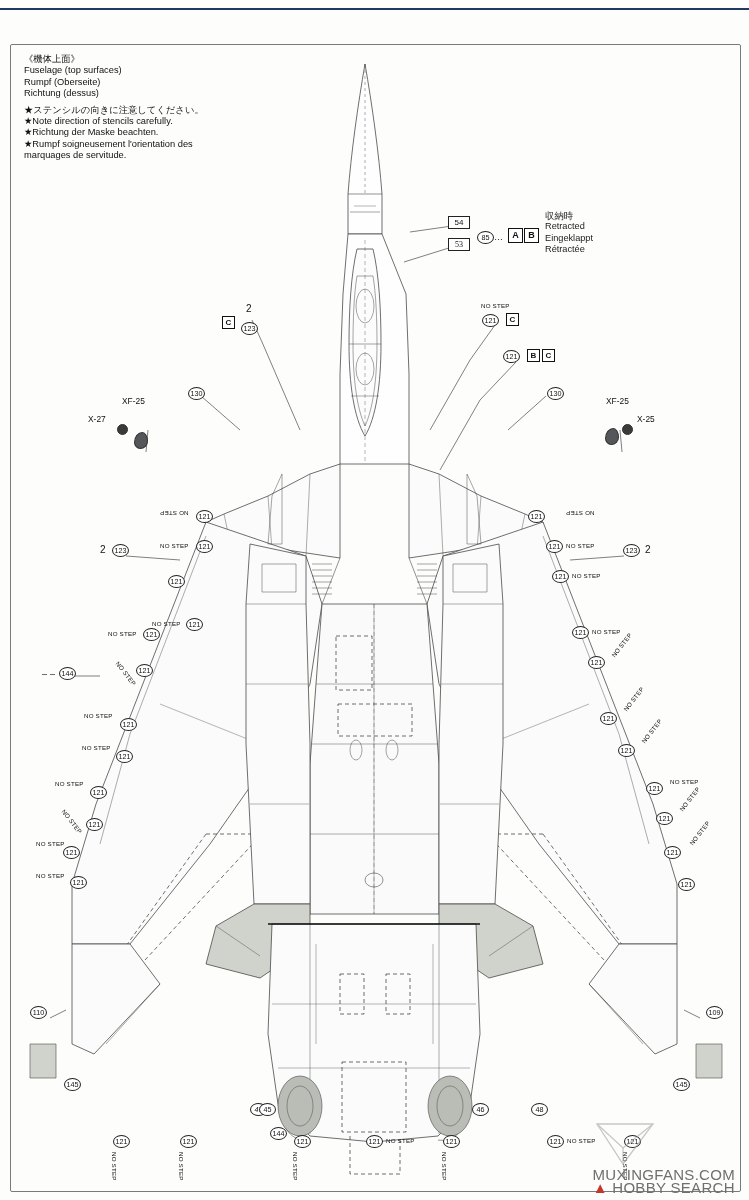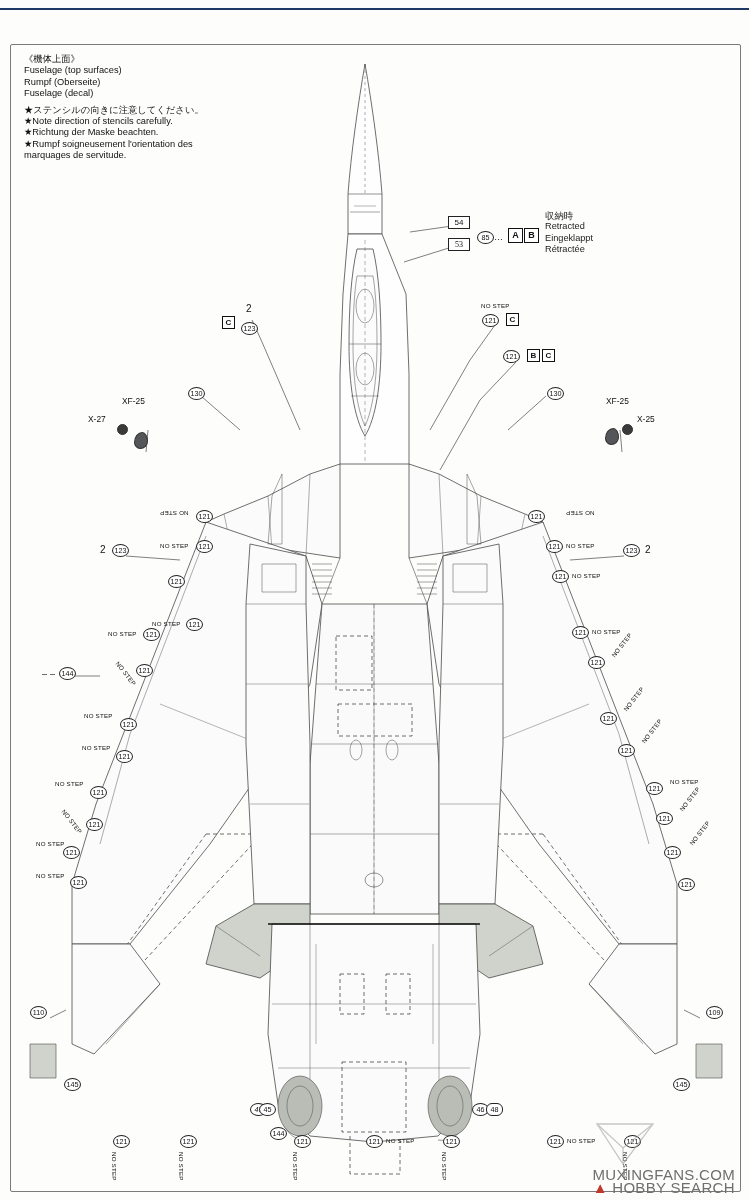--- a/index.html
+++ b/index.html
@@ -108,21 +108,21 @@
 <div class="sheet">
 
   <div class="hdr-rule-top"></div>
 
   <div class="frame"></div>
 
   <div class="note-tl">
     <div class="jp">《機体上面》</div>
     <div>Fuselage (top surfaces)</div>
     <div>Rumpf (Oberseite)</div>
-    <div>Fuselage (decal)</div>
+    <div>Richtung (dessus)</div>
     <div class="gap"></div>
     <div class="star">★ステンシルの向きに注意してください。</div>
     <div class="star">★Note direction of stencils carefully.</div>
     <div class="star">★Richtung der Maske beachten.</div>
     <div class="star">★Rumpf soigneusement l'orientation des</div>
     <div class="star">marquages de servitude.</div>
   </div>
 
 
   <div class="retract">
@@ -320,21 +320,21 @@
 
   <div class="circ" style="left:30px;top:1006px;">110</div>
   <div class="circ" style="left:706px;top:1006px;">109</div>
   <div class="circ" style="left:64px;top:1078px;">145</div>
   <div class="circ" style="left:673px;top:1078px;">145</div>
 
   <div class="circ" style="left:250px;top:1103px;font-style:italic;">47</div>
   <div class="circ" style="left:259px;top:1103px;">45</div>
   <div class="circ" style="left:270px;top:1127px;">144</div>
   <div class="circ" style="left:472px;top:1103px;">46</div>
-  <div class="circ" style="left:486px;top:1103px;border-radius:6px;">48</div>
+  <div class="circ" style="left:531px;top:1103px;">48</div>
 
   <div class="circ" style="left:196px;top:510px;">121</div>
   <div class="lbl rot180" style="left:160px;top:510px;">NO STEP</div>
   <div class="circ" style="left:196px;top:540px;">121</div>
   <div class="lbl" style="left:160px;top:542px;">NO STEP</div>
   <div class="circ" style="left:143px;top:628px;">121</div>
   <div class="lbl" style="left:108px;top:630px;">NO STEP</div>
   <div class="circ" style="left:136px;top:664px;">121</div>
   <div class="lbl r315" style="left:120px;top:660px;">NO STEP</div>
   <div class="circ" style="left:120px;top:718px;">121</div>

